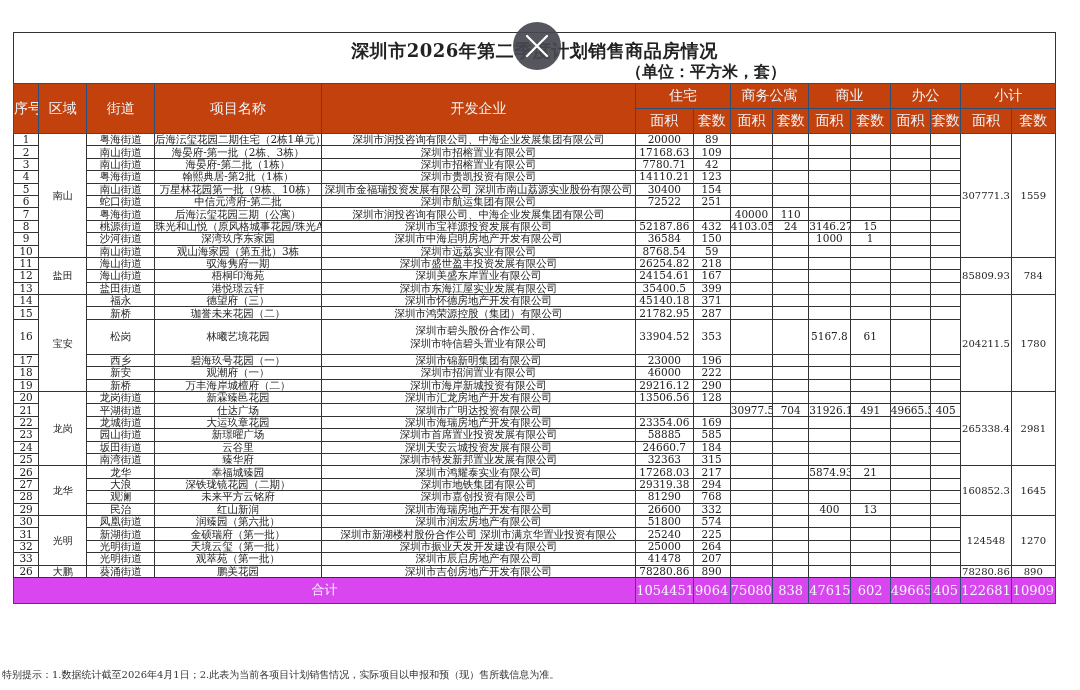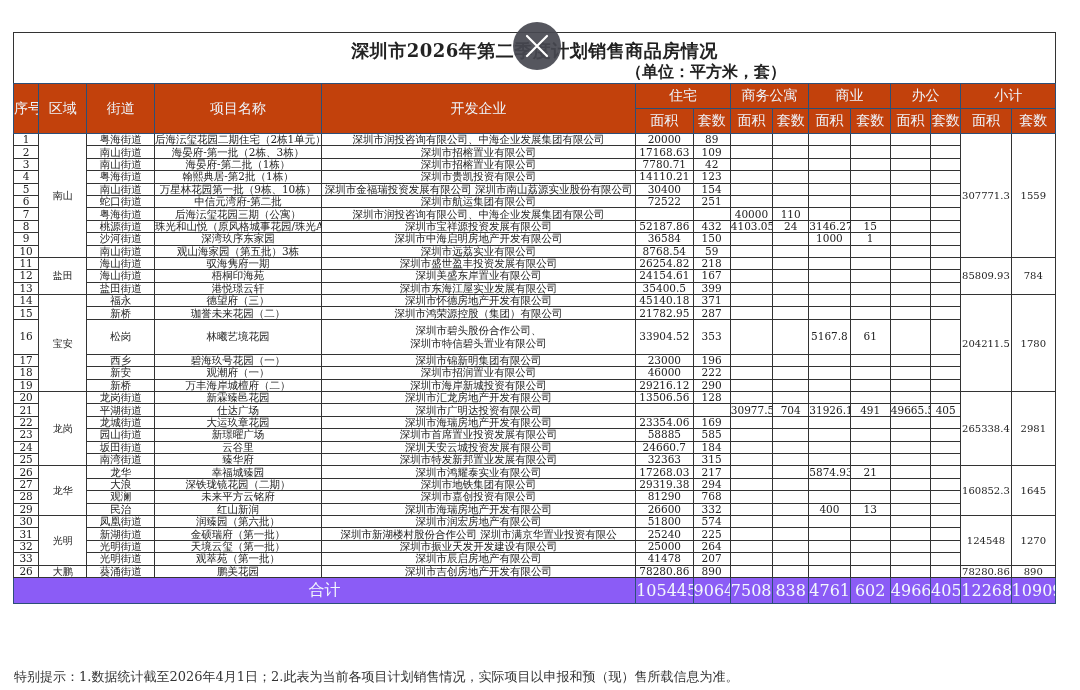--- a/index.html
+++ b/index.html
@@ -8,22 +8,22 @@
   .sheet { position:absolute; left:13px; top:32px; width:1043px; }
   .title-box { height:50px; border:1px solid #333; border-bottom:none; position:relative; background:#fff; }
   .title { position:absolute; left:0; right:0; top:6px; text-align:center; font-size:18px; font-weight:bold; letter-spacing:0.5px; }
   .unit { position:absolute; left:612px; top:29px; font-size:16px; font-weight:bold; }
   table { border-collapse:collapse; width:1043px; table-layout:fixed; }
   th, td { border:1px solid #333; padding:0; text-align:center; white-space:nowrap; overflow:hidden; }
   thead th { background:#c2410c; color:#eef4fb; font-weight:normal; font-size:14px; height:24px; border-color:#2c4f78; }
   tbody td { font-size:10.5px; height:11.4px; line-height:11px; }
   tbody td.tall { height:34px; line-height:13px; white-space:normal; }
   td.region, td.sub { font-size:10px; }
-  tfoot td { background:#8b5cf6; color:#f2f7fc; font-size:16px; height:25px; border-color:#2c4f78; }
-  .note { position:absolute; left:14px; top:668px; font-size:13px; color:#333; }
+  tfoot td { background:#d946ef; color:#f2f7fc; font-size:13px; height:25px; border-color:#2c4f78; }
+  .note { position:absolute; left:2px; top:668px; font-size:10px; color:#333; }
   .close-btn { position:absolute; left:513px; top:22px; width:48px; height:48px; border-radius:50%;
                background:rgba(70,72,80,0.92); display:flex; align-items:center; justify-content:center; cursor:pointer; }
   .close-btn svg { width:26px; height:26px; }
 </style>
 </head>
 <body>
 
 <div class="sheet">
   <div class="title-box">
     <div class="title">深圳市2026年第二季度计划销售商品房情况</div>

